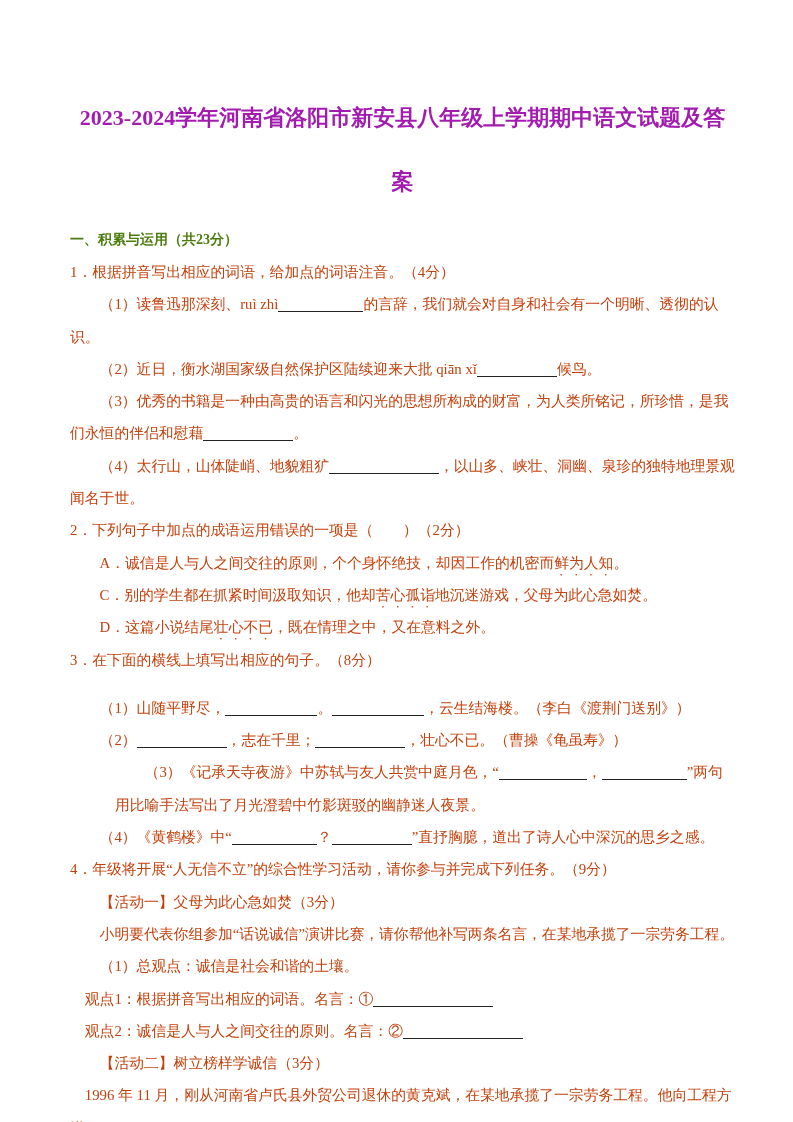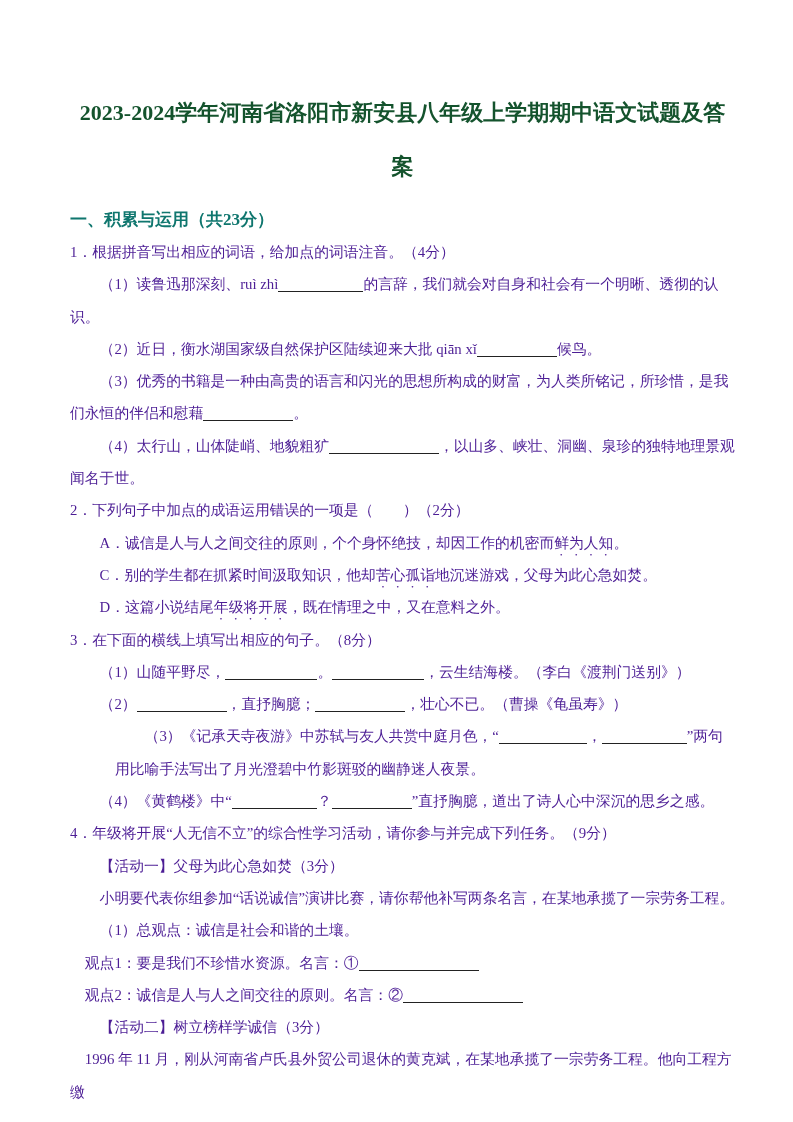--- a/index.html
+++ b/index.html
@@ -10,34 +10,34 @@
     margin: 0 auto;
     padding: 86px 58px 30px 70px;
     font-family: "Liberation Serif", "DejaVu Serif", serif;
     color: #1a1a1a;
     overflow: hidden;
   }
   .doc-title {
     font-size: 22px;
     font-weight: bold;
     text-align: center;
-    line-height: 54px;
+    line-height: 64px;
     margin-bottom: 10px;
-    color: #14532d;
+    color: #a21caf;
   }
   .section-heading {
-    font-size: 17px;
+    font-size: 14px;
     font-weight: bold;
     line-height: 32px;
-    color: #0f766e;
+    color: #4d7c0f;
   }
   .para {
     font-size: 14.8px;
     line-height: 32.3px;
-    color: #4c1d95;
+    color: #c2410c;
   }
   .para .blank {
     display: inline-block;
     height: 1em;
     border-bottom: 1px solid #222;
     vertical-align: -3px;
   }
   .em-dot {
     -webkit-text-emphasis: filled dot;
     -webkit-text-emphasis-position: under right;
@@ -55,27 +55,27 @@
 
 <div>
     <p class="para"><span>1．根据拼音写出相应的词语，给加点的词语注音。（4分）</span></p>
     <p class="para" style="text-indent: 2em;"><span>（1）读鲁迅那深刻、ruì zhì</span><span class="blank" style="width: 85px;"></span><span>的言辞，我们就会对自身和社会有一个明晰、透彻的认识。</span></p>
     <p class="para" style="text-indent: 2em;"><span>（2）近日，衡水湖国家级自然保护区陆续迎来大批 qiān xǐ</span><span class="blank" style="width: 80px;"></span><span>候鸟。</span></p>
     <p class="para" style="text-indent: 2em;"><span>（3）优秀的书籍是一种由高贵的语言和闪光的思想所构成的财富，为人类所铭记，所珍惜，是我们永恒的伴侣和慰藉</span><span class="blank" style="width: 90px;"></span><span>。</span></p>
     <p class="para" style="text-indent: 2em;"><span>（4）太行山，山体陡峭、地貌粗犷</span><span class="blank" style="width: 110px;"></span><span>，以山多、峡壮、洞幽、泉珍的独特地理景观闻名于世。</span></p>
     <p class="para"><span>2．下列句子中加点的成语运用错误的一项是（　　）（2分）</span></p>
     <p class="para" style="text-indent: 2em;"><span>A．诚信是人与人之间交往的原则，个个身怀绝技，却因工作的机密而</span><span class="em-dot">鲜为人知</span><span>。</span></p>
     <p class="para" style="text-indent: 2em;"><span>C．别的学生都在抓紧时间汲取知识，他却</span><span class="em-dot">苦心孤诣</span><span>地沉迷游戏，父母为此心急如焚。</span></p>
-    <p class="para" style="text-indent: 2em;"><span>D．这篇小说结尾</span><span class="em-dot">年级将开展</span><span>，既在情理之中，又在意料之外。</span></p>
+    <p class="para" style="text-indent: 2em;"><span>D．这篇小说结尾</span><span class="em-dot">壮心不已</span><span>，既在情理之中，又在意料之外。</span></p>
     <p class="para"><span>3．在下面的横线上填写出相应的句子。（8分）</span></p>
-    <p class="para" style="text-indent: 2em;"><span>（1）山随平野尽，</span><span class="blank" style="width: 92px;"></span><span>。</span><span class="blank" style="width: 92px;"></span><span>，云生结海楼。（李白《渡荆门送别》）</span></p>
-    <p class="para" style="text-indent: 2em;"><span>（2）</span><span class="blank" style="width: 90px;"></span><span>，直抒胸臆；</span><span class="blank" style="width: 90px;"></span><span>，壮心不已。（曹操《龟虽寿》）</span></p>
+    <p class="para" style="text-indent: 2em; margin-top: 16px;"><span>（1）山随平野尽，</span><span class="blank" style="width: 92px;"></span><span>。</span><span class="blank" style="width: 92px;"></span><span>，云生结海楼。（李白《渡荆门送别》）</span></p>
+    <p class="para" style="text-indent: 2em;"><span>（2）</span><span class="blank" style="width: 90px;"></span><span>，志在千里；</span><span class="blank" style="width: 90px;"></span><span>，壮心不已。（曹操《龟虽寿》）</span></p>
     <p class="para" style="text-indent: 2em; margin-left: 45px;"><span>（3）《记承天寺夜游》中苏轼与友人共赏中庭月色，“</span><span class="blank" style="width: 88px;"></span><span>，</span><span class="blank" style="width: 85px;"></span><span>”两句用比喻手法写出了月光澄碧中竹影斑驳的幽静迷人夜景。</span></p>
     <p class="para" style="text-indent: 2em;"><span>（4）《黄鹤楼》中“</span><span class="blank" style="width: 85px;"></span><span>？</span><span class="blank" style="width: 80px;"></span><span>”直抒胸臆，道出了诗人心中深沉的思乡之感。</span></p>
     <p class="para"><span>4．年级将开展“人无信不立”的综合性学习活动，请你参与并完成下列任务。（9分）</span></p>
     <p class="para" style="text-indent: 2em;"><span>【活动一】父母为此心急如焚（3分）</span></p>
     <p class="para" style="text-indent: 2em;"><span>小明要代表你组参加“话说诚信”演讲比赛，请你帮他补写两条名言，在某地承揽了一宗劳务工程。</span></p>
     <p class="para" style="text-indent: 2em;"><span>（1）总观点：诚信是社会和谐的土壤。</span></p>
-    <p class="para" style="text-indent: 1em;"><span>观点1：要是我们不珍惜水资源。名言：①</span><span class="blank" style="width: 120px;"></span></p>
+    <p class="para" style="text-indent: 1em;"><span>观点1：根据拼音写出相应的词语。名言：①</span><span class="blank" style="width: 120px;"></span></p>
     <p class="para" style="text-indent: 1em;"><span>观点2：诚信是人与人之间交往的原则。名言：②</span><span class="blank" style="width: 120px;"></span></p>
     <p class="para" style="text-indent: 2em;"><span>【活动二】树立榜样学诚信（3分）</span></p>
     <p class="para" style="text-indent: 1em;"><span>1996 年 11 月，刚从河南省卢氏县外贸公司退休的黄克斌，在某地承揽了一宗劳务工程。他向工程方缴</span></p>
   </div>
 
 </body></html>

